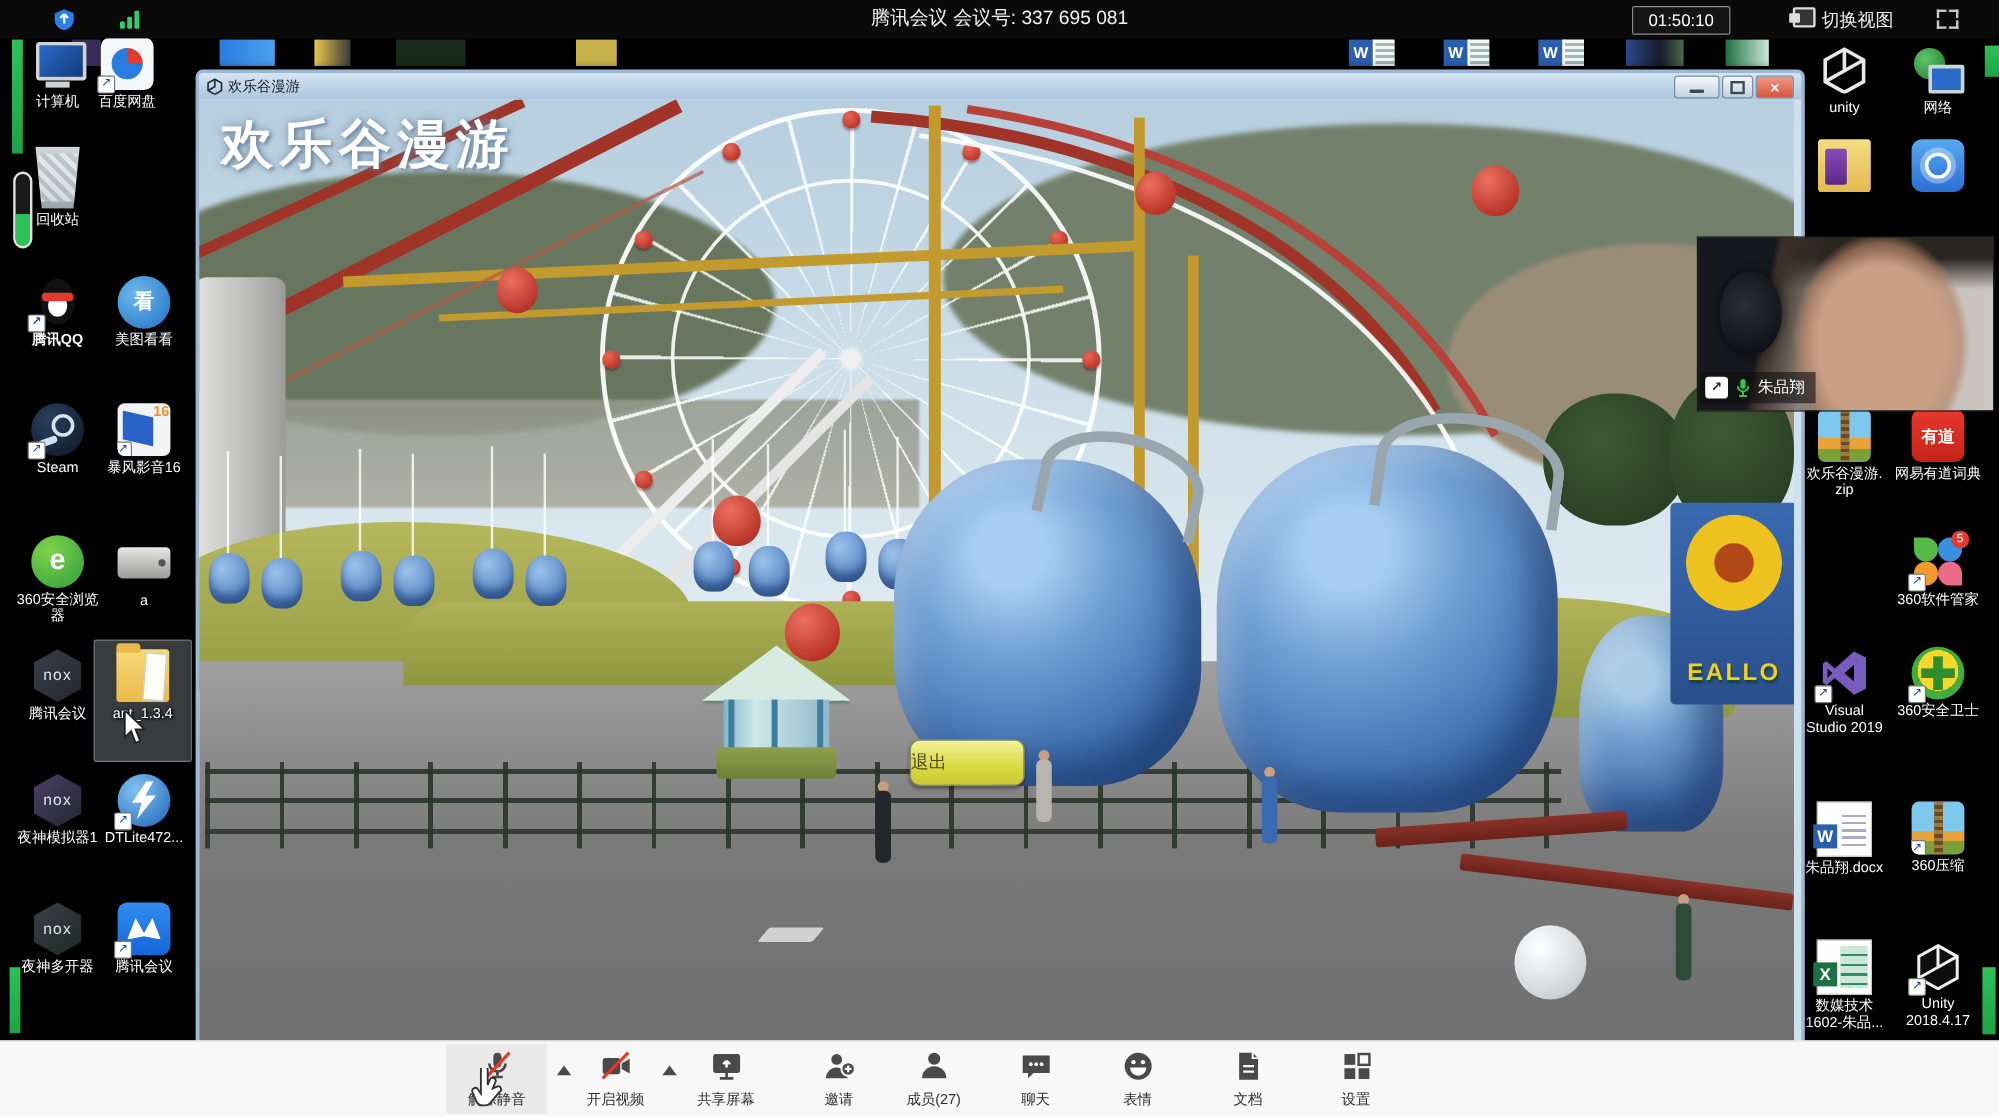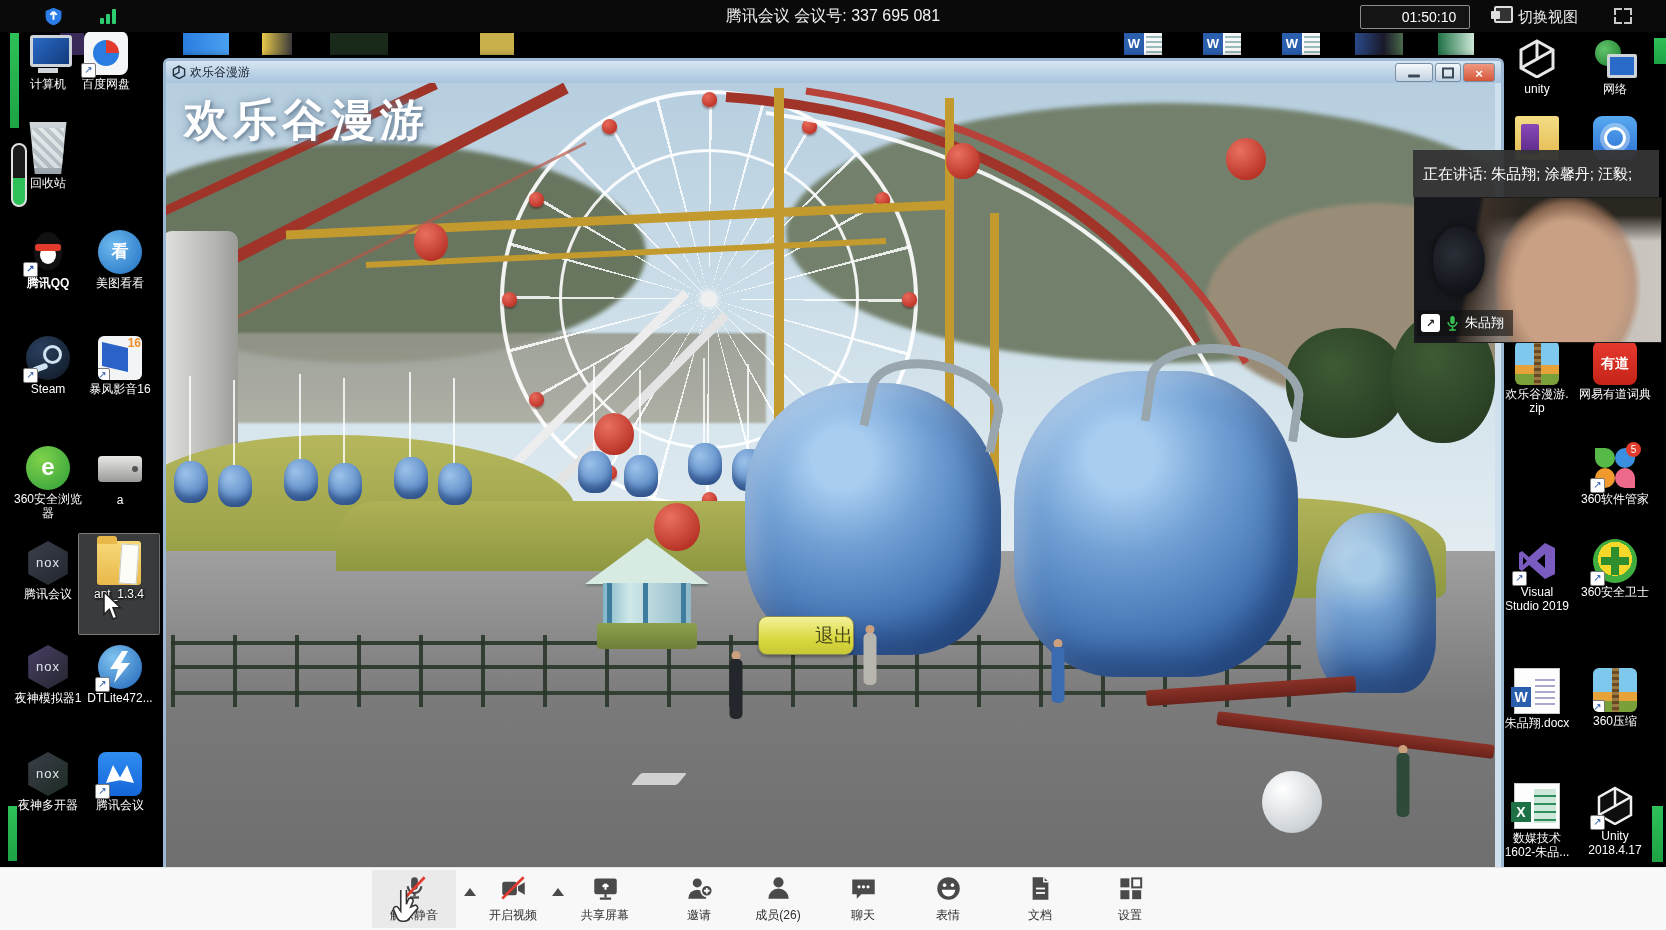--- a/index.html
+++ b/index.html
@@ -10,21 +10,21 @@
   
   #topbar{left:0;top:0;width:1666px;height:32px;background:#0a0a0a;z-index:60;}
   #topbar .mtitle{left:0;top:0;width:100%;text-align:center;color:#f2f2f2;font-size:16px;line-height:32px;}
   .shield{left:44px;top:7px;width:19px;height:19px;}
   .sigbars{left:100px;top:9px;width:20px;height:15px;}
   .sigbars i{position:absolute;bottom:0;width:4px;background:#2ecc71;border-radius:1px;}
   .sigbars i:nth-child(1){left:0;height:6px;}
   .sigbars i:nth-child(2){left:6px;height:10px;}
   .sigbars i:nth-child(3){left:12px;height:15px;}
   #timerbox{left:1360px;top:5px;width:80px;height:22px;border:1px solid #8a8a8a;background:#141414;
-    color:#fff;font-size:14px;text-align:center;line-height:22px;border-radius:2px;padding-left:28px;}
+    color:#fff;font-size:14px;text-align:center;line-height:22px;border-radius:2px;}
   #switchview{left:1494px;top:5px;height:22px;color:#ededed;font-size:15px;line-height:22px;cursor:default;}
   #switchview .swicon{display:inline-block;width:15px;height:13px;border:2px solid #ddd;border-radius:2px;
     position:relative;top:1px;margin-right:5px;background:#333;}
   #switchview .swicon::after{content:"";position:absolute;left:-5px;top:3px;width:9px;height:8px;background:#ddd;border-radius:1px;}
   #fullscr{left:1614px;top:8px;width:18px;height:16px;}
   #fullscr i{position:absolute;width:6px;height:5px;border:2px solid #c8c8c8;}
   #fullscr i:nth-child(1){left:0;top:0;border-right:none;border-bottom:none;}
   #fullscr i:nth-child(2){right:0;top:0;border-left:none;border-bottom:none;}
   #fullscr i:nth-child(3){left:0;bottom:0;border-right:none;border-top:none;}
   #fullscr i:nth-child(4){right:0;bottom:0;border-left:none;border-top:none;}
@@ -173,21 +173,21 @@
     box-shadow:inset -18px -20px 30px rgba(15,40,90,.5),inset 10px 12px 24px rgba(255,255,255,.35);}
   .handle{border:9px solid #9aa6ae;border-bottom:none;border-radius:50% 50% 0 0;}
   
   #gzroof{left:419px;top:455px;width:0;height:0;border-left:62px solid transparent;border-right:62px solid transparent;
     border-bottom:46px solid #d7ebe2;filter:drop-shadow(0 2px 1px rgba(60,90,80,.5));}
   #gzmid{left:437px;top:500px;width:88px;height:40px;background:linear-gradient(90deg,#7fb6c8,#cfe8e8 30%,#8fb8c8);}
   #gzmid i{position:absolute;top:0;width:5px;height:40px;background:#3f7d9e;}
   #gzbase{left:431px;top:540px;width:100px;height:26px;background:linear-gradient(#8ea04e,#6e8038);border-radius:4px;}
   
   #exitbtn{left:592px;top:533px;width:94px;height:37px;border-radius:9px;border:1px solid #8a8a55;
-    background:linear-gradient(#f4f29a,#d9d83f 60%,#c9c835);color:#4a4a18;font-size:19px;text-align:right;line-height:37px;
+    background:linear-gradient(#f4f29a,#d9d83f 60%,#c9c835);color:#4a4a18;font-size:15px;text-align:left;line-height:37px;
     box-shadow:0 2px 3px rgba(0,0,0,.35);}
   
   #sign{left:1226px;top:336px;width:106px;height:168px;background:linear-gradient(#3a6ab0,#2a4f8c);border-radius:4px;overflow:hidden;}
   #sign .sun{position:absolute;left:13px;top:10px;width:80px;height:80px;border-radius:50%;
     background:radial-gradient(circle,#b04818 0 28%,#eec21e 30% 70%,transparent 72%);}
   #sign .signtext{position:absolute;left:0;bottom:14px;width:100%;text-align:center;color:#f2cf1e;
     font-size:20px;font-weight:bold;letter-spacing:2px;text-shadow:1px 2px 2px #143;}
   .person .head{position:absolute;left:50%;top:0;transform:translateX(-50%);width:9px;height:9px;border-radius:50%;background:#caa07e;}
   .person .body{position:absolute;left:50%;top:8px;transform:translateX(-50%);width:13px;height:28px;border-radius:5px;}
   #scenetitle{left:18px;top:8px;color:#fff;font-size:44px;font-weight:bold;letter-spacing:5px;
@@ -532,20 +532,24 @@
 
       <div class="abs bigblue" style="left:579px;top:300px;width:256px;height:272px;border-radius:42% 46% 36% 38%;"></div>
       <div class="abs handle" style="left:700px;top:278px;width:120px;height:70px;transform:rotate(12deg);"></div>
       <div class="abs bigblue" style="left:848px;top:288px;width:284px;height:306px;border-radius:44% 42% 38% 36%;"></div>
       <div class="abs handle" style="left:980px;top:262px;width:140px;height:78px;transform:rotate(8deg);"></div>
       <div class="abs bigblue" style="left:1150px;top:430px;width:120px;height:180px;border-radius:45% 45% 30% 30%;opacity:.95;"></div>
 
       <div class="abs redbeam" style="left:980px;top:600px;width:210px;height:16px;transform:rotate(-4deg);"></div>
       <div class="abs redbeam" style="left:1050px;top:645px;width:279px;height:14px;transform:rotate(7deg);"></div>
 
+      <div class="abs" id="sign">
+        <div class="sun"></div>
+        <div class="signtext">EALLO</div>
+      </div>
 
       <div class="abs person" style="left:562px;top:568px;width:16px;height:96px;">
           <span class="head"></span>
           <span class="body" style="background:#23262b;height:60px;"></span>
         </div>
       <div class="abs person" style="left:696px;top:542px;width:16px;height:84px;">
           <span class="head"></span>
           <span class="body" style="background:#b8b4ae;height:52px;"></span>
         </div>
       <div class="abs person" style="left:884px;top:556px;width:16px;height:88px;">
@@ -556,21 +560,20 @@
           <span class="head"></span>
           <span class="body" style="background:#2e4a38;height:64px;"></span>
         </div>
       <div class="abs" id="whitesphere"></div>
 
       <div class="abs" id="scenetitle">欢乐谷漫游</div>
       <div class="abs" id="exitbtn">退出</div>
     </div>
   </div>
 
-  <div class="abs" id="banner">正在讲话: 朱品翔; 涂馨丹; 汪毅;</div>
   <div class="abs" id="video">
     <div class="hphone"></div>
     <div id="vlabel">
       <span class="shr">↗</span>
       <svg width="13" height="17" viewBox="0 0 24 30">
         <rect x="8" y="1" width="8" height="15" rx="4" fill="#35c24e"></rect>
         <path d="M4,12 a8,8 0 0 0 16,0" fill="none" stroke="#35c24e" stroke-width="3"></path>
         <line x1="12" y1="21" x2="12" y2="26" stroke="#35c24e" stroke-width="3"></line>
         <line x1="6" y1="27" x2="18" y2="27" stroke="#35c24e" stroke-width="3"></line>
       </svg>
@@ -636,21 +639,21 @@
         <circle cx="18.5" cy="14" r="5" fill="#4a4a4a" stroke="#f8f8f8" stroke-width="1.5"></circle>
         <path d="M18.5,11.5 V16.5 M16,14 H21" stroke="#fff" stroke-width="1.6"></path>
       </svg>
       <span class="tlbl">邀请</span>
     </div>
     <div class="abs tbtn" style="left:736px;">
       <svg width="27" height="27" viewBox="0 0 24 24">
         <circle cx="12" cy="6.5" r="4.5" fill="#4a4a4a"></circle>
         <path d="M3,21 a9,9 0 0 1 18,0 Z" fill="#4a4a4a"></path>
       </svg>
-      <span class="tlbl">成员(26)</span>
+      <span class="tlbl">成员(27)</span>
     </div>
     <div class="abs tbtn" style="left:821px;">
       <svg width="27" height="27" viewBox="0 0 24 24">
         <path d="M2,4 h20 v13 h-12 l-4,4 v-4 h-4 Z" fill="#4a4a4a"></path>
         <circle cx="8" cy="10.5" r="1.4" fill="#fff"></circle>
           <circle cx="12" cy="10.5" r="1.4" fill="#fff"></circle>
           <circle cx="16" cy="10.5" r="1.4" fill="#fff"></circle>
       </svg>
       <span class="tlbl">聊天</span>
     </div>

